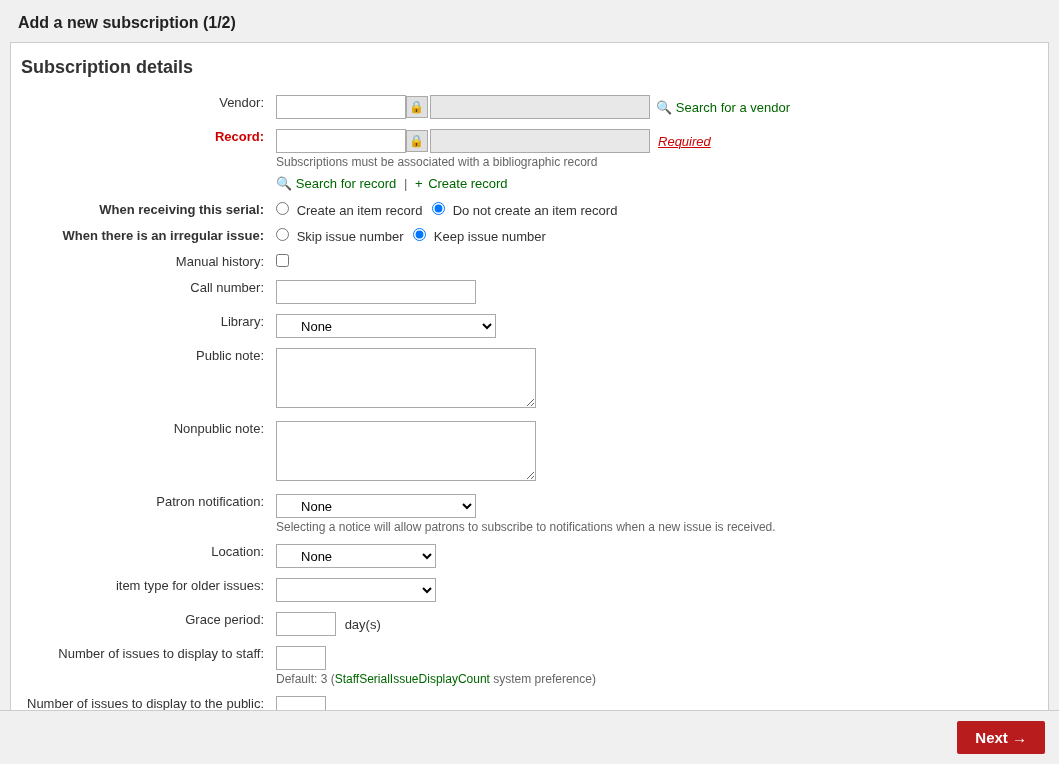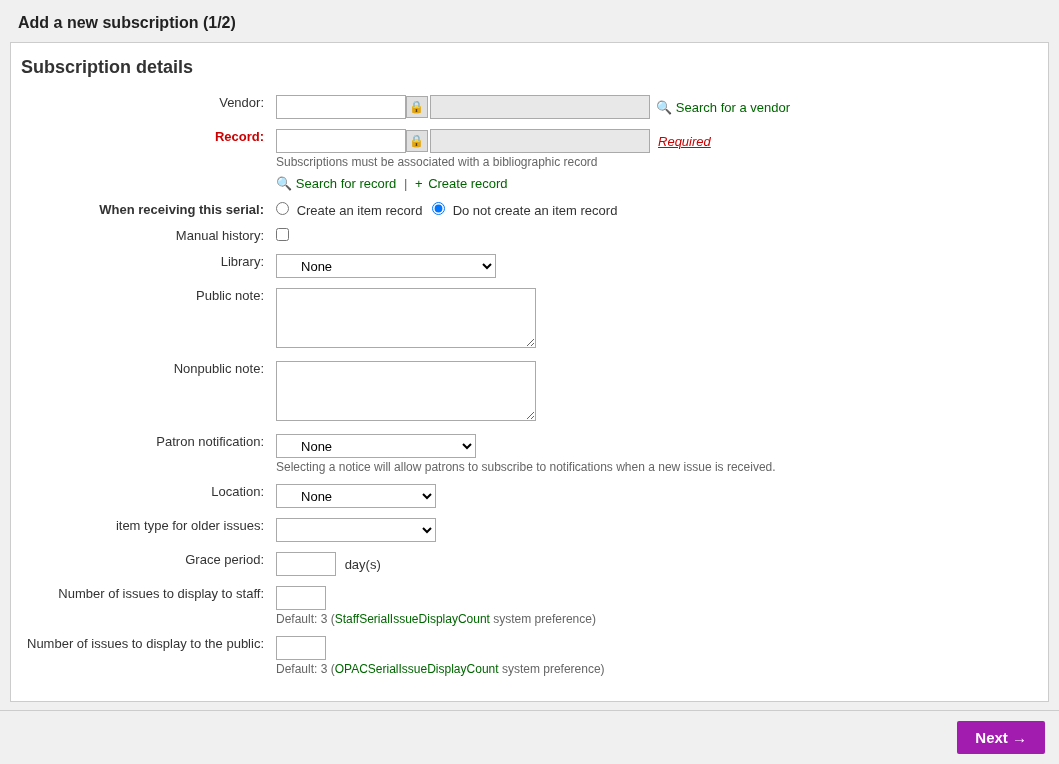--- a/index.html
+++ b/index.html
@@ -181,21 +181,21 @@
       position: fixed;
       bottom: 0;
       right: 0;
       width: 100%;
       background: #f0f0f0;
       border-top: 1px solid #ccc;
       padding: 10px 14px;
       text-align: right;
     }
     .next-btn {
-      background: #a21caf;
+      background: #b91c1c;
       color: #fff;
       border: none;
       padding: 8px 18px;
       font-size: 15px;
       font-weight: bold;
       cursor: pointer;
       border-radius: 2px;
     }
     .plus-icon {
       color: #006600;
@@ -265,28 +265,47 @@
               <input type="radio" name="item_record" value="create" style="">
               <span>Create an item record</span>
             </label>
             <label class="radio-label">
               <input type="radio" name="item_record" value="no_create" checked="" style="">
               <span>Do not create an item record</span>
             </label>
           </td>
         </tr>
 
+        <tr>
+          <td class="label-cell bold-label">When there is an irregular issue:</td>
+          <td class="value-cell">
+            <label class="radio-label">
+              <input type="radio" name="irregular_issue" value="skip" style="">
+              <span>Skip issue number</span>
+            </label>
+            <label class="radio-label">
+              <input type="radio" name="irregular_issue" value="keep" checked="" style="">
+              <span>Keep issue number</span>
+            </label>
+          </td>
+        </tr>
 
         <tr>
           <td class="label-cell">Manual history:</td>
           <td class="value-cell">
             <input type="checkbox" style="">
           </td>
         </tr>
 
+        <tr>
+          <td class="label-cell">Call number:</td>
+          <td class="value-cell">
+            <input type="text" class="call-number-input" value="" style="">
+          </td>
+        </tr>
 
         <tr>
           <td class="label-cell">Library:</td>
           <td class="value-cell">
             <select class="library-select">
               <option>None</option>
             </select>
           </td>
         </tr>
 

